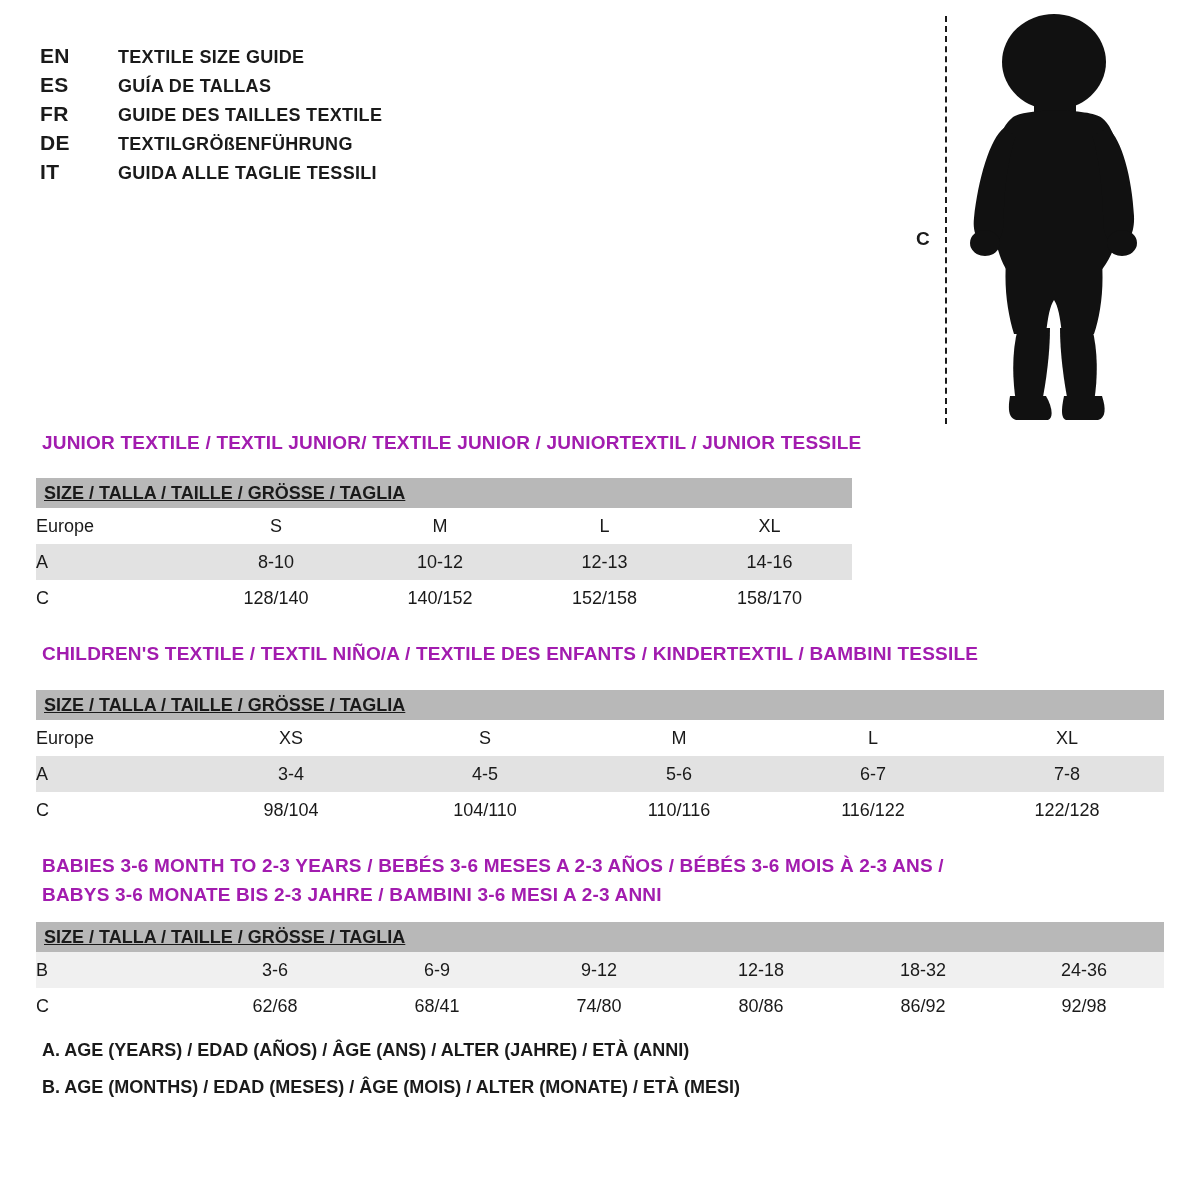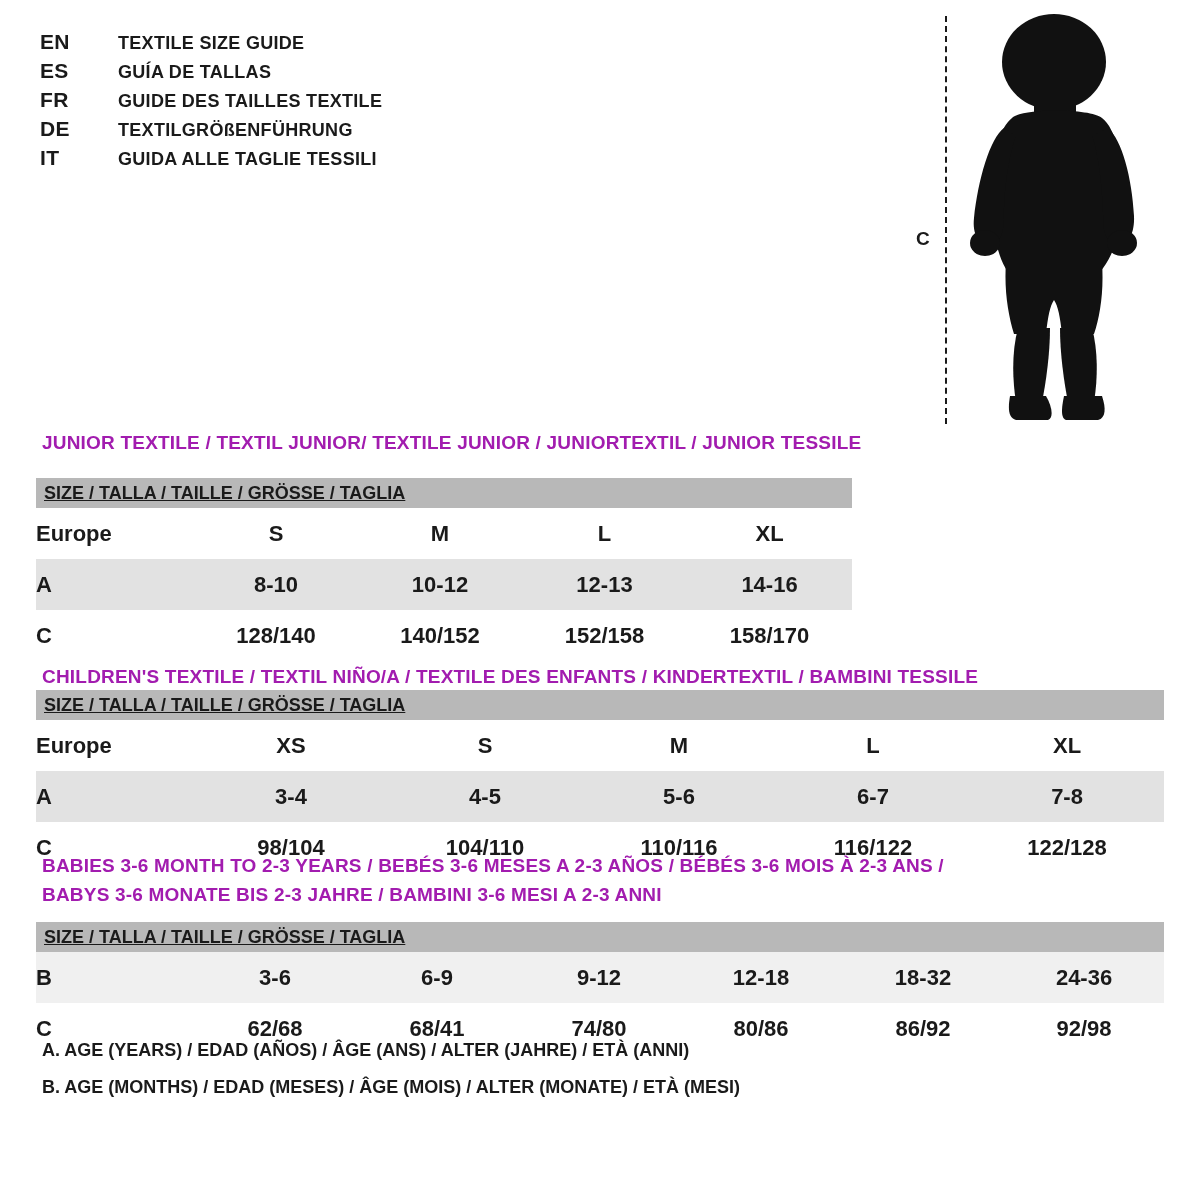--- a/index.html
+++ b/index.html
@@ -20,21 +20,21 @@
     position: relative;
     width: 1200px;
     height: 1200px;
     box-sizing: border-box;
   }
 
   
   .lang-block {
     position: absolute;
     left: 40px;
-    top: 30px;
+    top: 44px;
     width: 560px;
   }
   .lang-row {
     display: flex;
     align-items: baseline;
     margin-bottom: 5px;
   }
   .lang-code {
     width: 78px;
     flex: 0 0 78px;
@@ -96,25 +96,24 @@
   }
 
   
   table.size-table {
     position: absolute;
     border-collapse: collapse;
     table-layout: fixed;
   }
   table.size-table td {
     padding: 0;
-    height: 51px;
-    font-size: 22px;
+    height: 36px;
+    font-size: 18px;
     color: #1a1a1a;
     vertical-align: middle;
-    font-weight: bold;
   }
   tr.band-row td {
     background: #b8b8b8;
     font-weight: bold;
     font-size: 18px;
     padding-left: 8px;
     height: 30px;
     text-decoration: underline;
   }
   tr.zebra-light td {
@@ -258,21 +257,21 @@
       <tr class="zebra-white">
         <td class="row-label">C</td>
         <td class="cell">128/140</td>
         <td class="cell">140/152</td>
         <td class="cell">152/158</td>
         <td class="cell">158/170</td>
       </tr>
     </tbody>
   </table>
 
-  <div class="section-title" style="left:42px; top:643px;margin-top:23px;">CHILDREN'S TEXTILE / TEXTIL NIÑO/A / TEXTILE DES ENFANTS / KINDERTEXTIL / BAMBINI TESSILE</div>
+  <div class="section-title" style="left:42px; top:643px;">CHILDREN'S TEXTILE / TEXTIL NIÑO/A / TEXTILE DES ENFANTS / KINDERTEXTIL / BAMBINI TESSILE</div>
 
   <table class="size-table" style="left:36px; top:690px; width:1128px;">
     <colgroup>
       <col style="width:158px">
       <col style="width:194px">
       <col style="width:194px">
       <col style="width:194px">
       <col style="width:194px">
       <col style="width:194px">
     </colgroup>

